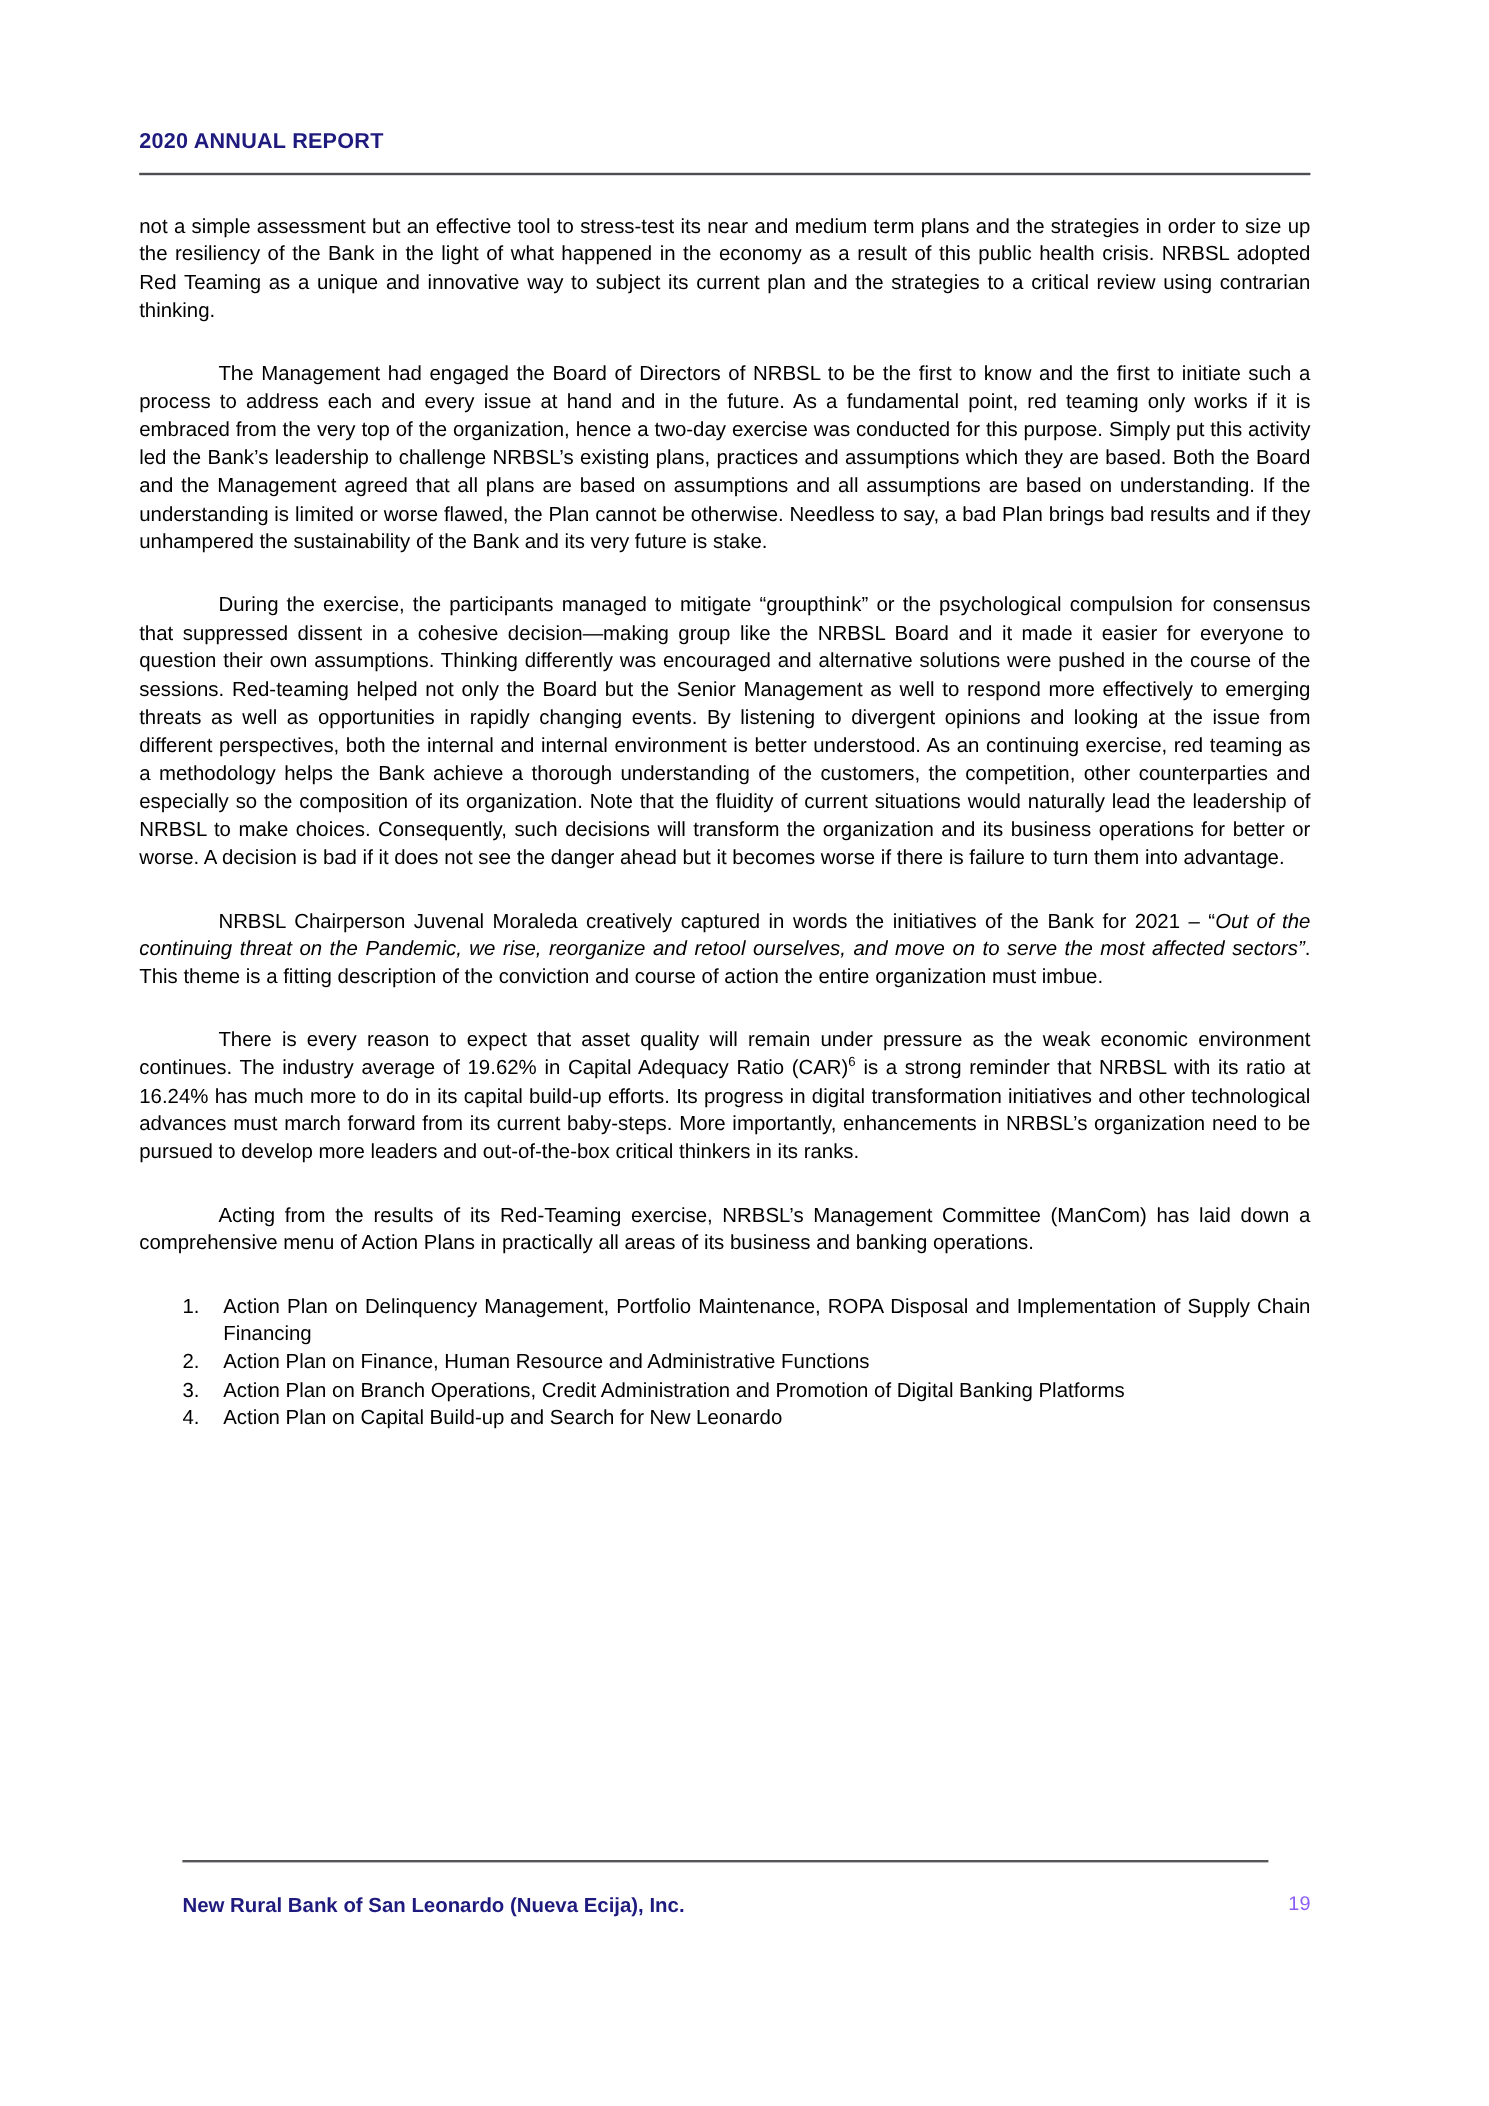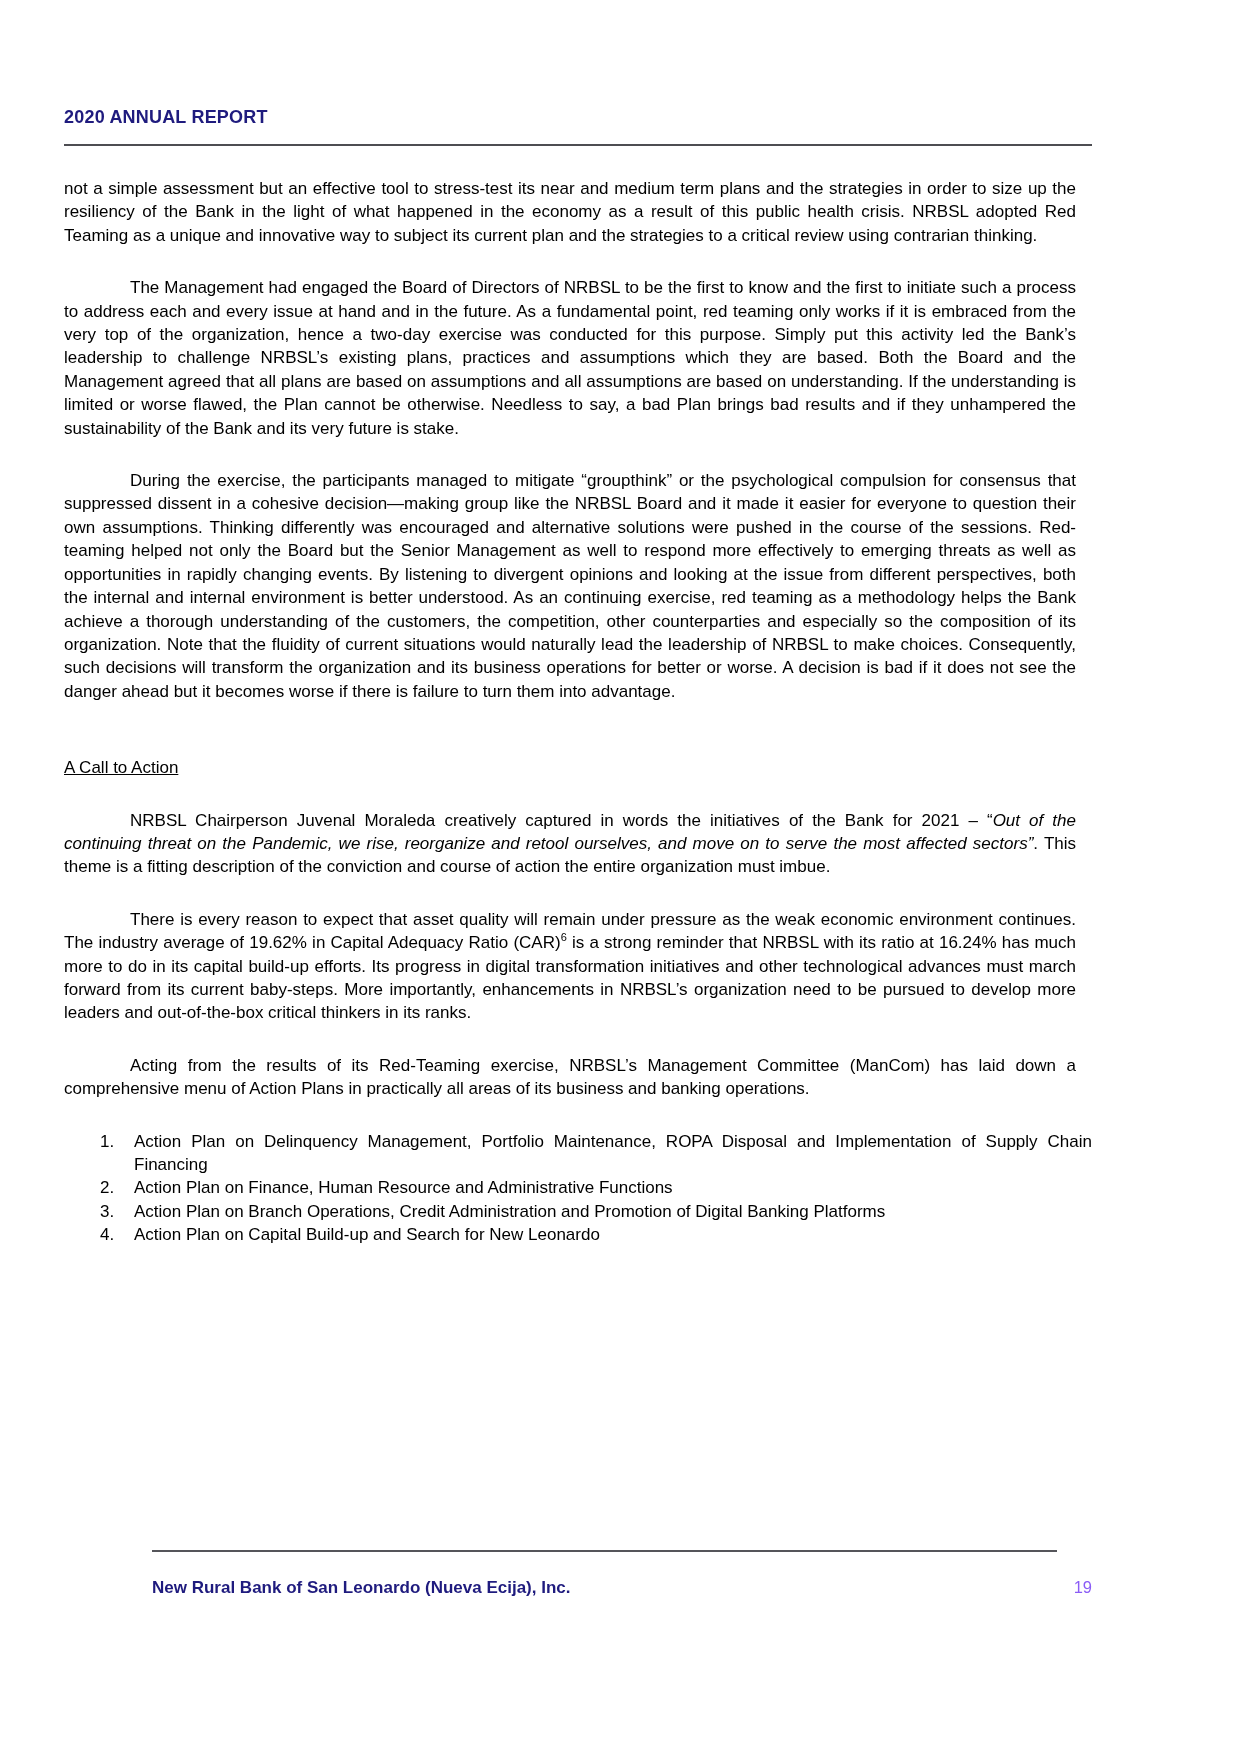--- a/index.html
+++ b/index.html
@@ -3,32 +3,32 @@
 <meta charset="utf-8">
 <style>
   :root{
     --navy:#1f1b7e;
     --rule-gray:#4d4d52;
     --ink:#000000;
   }
   html,body{margin:0;padding:0;background:#ffffff;}
   .page{
     width:1241px;height:1755px;background:#ffffff;box-sizing:border-box;
-    padding:106px 149px 0 64px;position:relative;overflow:hidden;
+    padding:106px 149px 0 116px;position:relative;overflow:hidden;
     font-family:"Liberation Sans", sans-serif;color:var(--ink);
   }
   .header-title{
     font-size:18px;font-weight:bold;color:var(--navy);
     margin:0;letter-spacing:0.2px;line-height:23px;
   }
   .header-rule{
     border:none;border-top:2px solid var(--rule-gray);margin:15px 0 0 0;
   }
   .bodytext{margin-top:31px;font-size:17px;line-height:23.4px;}
-  p.para{margin:0 16px 29px 0;text-align:justify;}
+  p.para{margin:0 0 29px 0;text-align:justify;}
   p.indent{text-indent:66px;}
   .section-heading{
     font-size:17px;font-weight:normal;text-decoration:underline;
     margin:53px 0 29px 0;
   }
   .quote-italic{font-style:italic;}
   sup.ref{font-size:11px;line-height:0;vertical-align:super;}
   .action-list{margin:0;}
   .list-item{display:flex;}
   .list-num{flex:0 0 34px;margin-left:36px;}
@@ -52,21 +52,20 @@
   <hr class="header-rule">
 
   <div class="bodytext">
 
     <p class="para">not a simple assessment but an effective tool to stress-test its near and medium term plans and the strategies in order to size up the resiliency of the Bank in the light of what happened in the economy as a result of this public health crisis. NRBSL adopted Red Teaming as a unique and innovative way to subject its current plan and the strategies to a critical review using contrarian thinking.</p>
 
     <p class="para indent">The Management had engaged the Board of Directors of NRBSL to be the first to know and the first to initiate such a process to address each and every issue at hand and in the future. As a fundamental point, red teaming only works if it is embraced from the very top of the organization, hence a two-day exercise was conducted for this purpose. Simply put this activity led the Bank’s leadership to challenge NRBSL’s existing plans, practices and assumptions which they are based. Both the Board and the Management agreed that all plans are based on assumptions and all assumptions are based on understanding. If the understanding is limited or worse flawed, the Plan cannot be otherwise. Needless to say, a bad Plan brings bad results and if they unhampered the sustainability of the Bank and its very future is stake.</p>
 
     <p class="para indent">During the exercise, the participants managed to mitigate “groupthink” or the psychological compulsion for consensus that suppressed dissent in a cohesive decision—making group like the NRBSL Board and it made it easier for everyone to question their own assumptions. Thinking differently was encouraged and alternative solutions were pushed in the course of the sessions. Red-teaming helped not only the Board but the Senior Management as well to respond more effectively to emerging threats as well as opportunities in rapidly changing events. By listening to divergent opinions and looking at the issue from different perspectives, both the internal and internal environment is better understood.  As an continuing exercise, red teaming as a methodology helps the Bank achieve a thorough understanding of the customers, the competition, other counterparties and especially so the composition of its organization. Note that the fluidity of current situations would naturally lead the leadership of NRBSL to make choices. Consequently, such decisions will transform the organization and its business operations for better or worse. A decision is bad if it does not see the danger ahead but it becomes worse if there is failure to turn them into advantage.</p>
 
-    <h2 class="section-heading">A Call to Action</h2>
 
     <p class="para indent"><span>NRBSL Chairperson Juvenal Moraleda creatively captured in words the initiatives of the Bank for 2021 – “</span><span class="quote-italic">Out of the continuing threat on the Pandemic, we rise, reorganize and retool ourselves, and move on to serve the most affected sectors”</span><span>. This theme is a fitting description of the conviction and course of action the entire organization must imbue.</span></p>
 
     <p class="para indent"><span>There is every reason to expect that asset quality will remain under pressure as the weak economic environment continues. The industry average of 19.62% in Capital Adequacy Ratio (CAR)</span><sup class="ref">6</sup><span> is a strong reminder that NRBSL with its ratio at 16.24% has much more to do in its capital build-up efforts. Its progress in digital transformation initiatives and other technological advances must march forward from its current baby-steps. More importantly, enhancements in NRBSL’s organization need to be pursued to develop more leaders and out-of-the-box critical thinkers in its ranks.</span></p>
 
     <p class="para indent">Acting from the results of its Red-Teaming exercise, NRBSL’s Management Committee (ManCom) has laid down a comprehensive menu of Action Plans in practically all areas of its business and banking operations.</p>
 
     <div class="action-list">
       <div class="list-item">
         <span class="list-num">1.</span>

